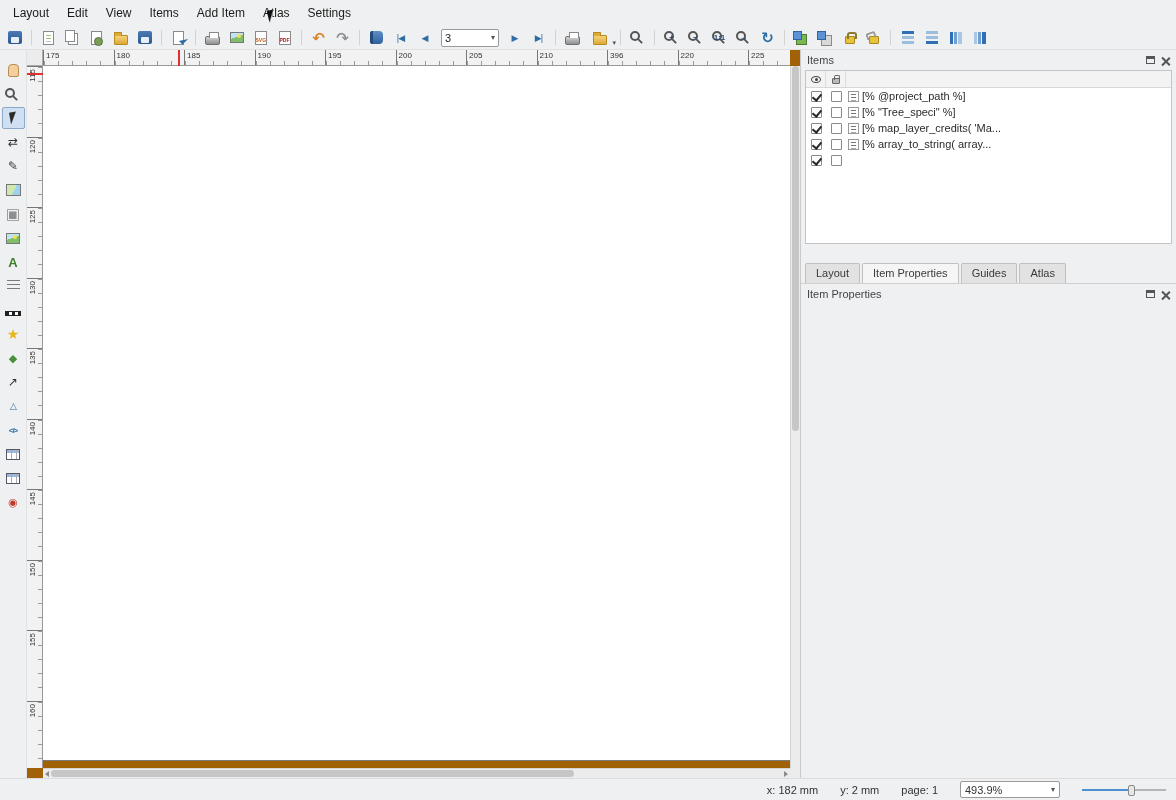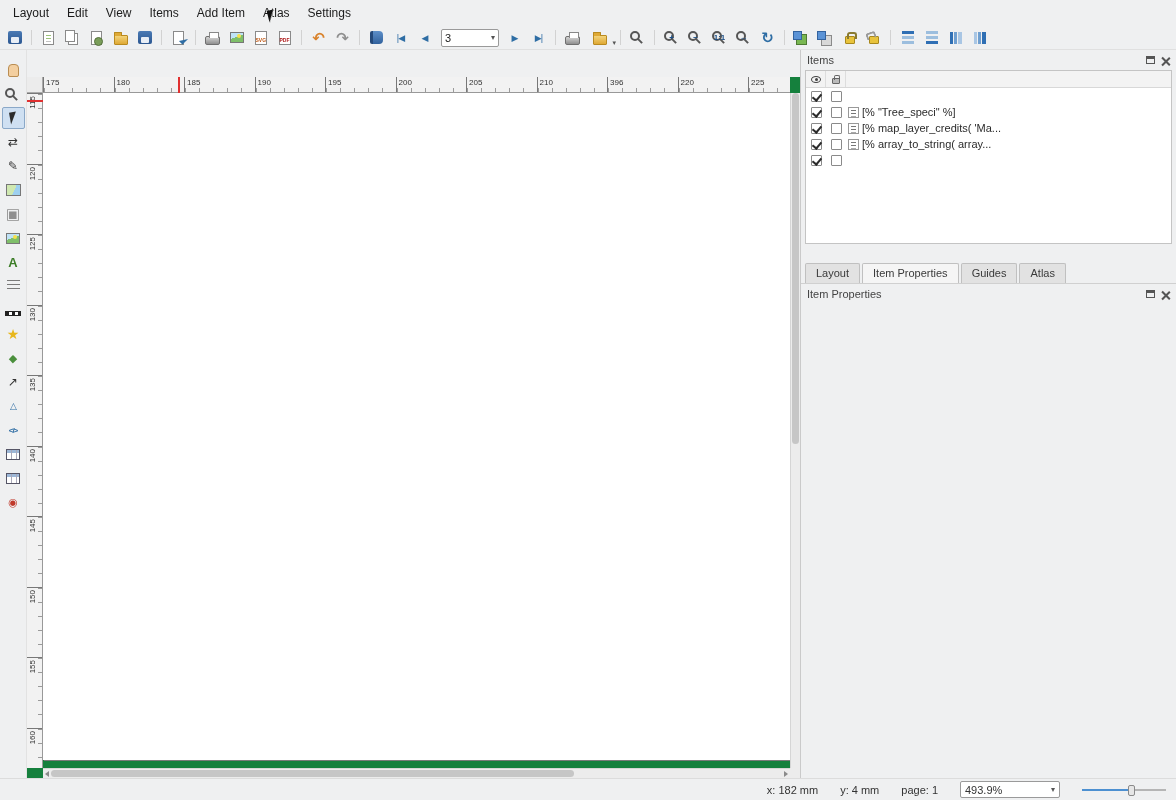--- a/index.html
+++ b/index.html
@@ -76,21 +76,21 @@
   .lt-btn { width:23px; height:22px; display:flex; align-items:center; justify-content:center; position:relative; margin-bottom:2px; border:1px solid transparent; border-radius:2px; }
   .lt-btn.selected { background:#cfe0f2; border:1px solid #8aa8c8; }
   .l-hand { width:11px; height:13px; background:#f3cfa0; border:1px solid #b98d52; border-radius:4px 4px 2px 2px; }
   .l-cursor { width:0; height:0; border-top:12px solid #2b2b2b; border-right:7px solid transparent; transform:rotate(-10deg); }
   .l-map { width:15px; height:12px; border:1px solid #777; background:linear-gradient(115deg,#cfe8b0 0 55%,#9ed0ef 55%); }
   .l-legend { width:13px; height:12px; background:repeating-linear-gradient(#7a7a7a 0 1.5px, transparent 1.5px 4px); }
   .l-scalebar { width:16px; height:5px; border:1px solid #222; background:repeating-linear-gradient(90deg,#222 0 3px,#fff 3px 6px); margin-top:6px; }
   .l-table { width:14px; height:11px; border:1px solid #556; background:linear-gradient(#9db8d8 0 3px, #fff 3px), #fff; position:relative; }
   .l-table::after { content:""; position:absolute; inset:0; background:repeating-linear-gradient(90deg, transparent 0 4px, #aab 4px 5px); }
   
-  .canvas-area { flex:1; position:relative; background:#15803d; overflow:hidden;margin-top:27px; }
+  .canvas-area { flex:1; position:relative; background:#a16207; overflow:hidden; }
   .ruler-corner { position:absolute; left:0; top:0; width:16px; height:16px; background:#ececec; border-right:1px solid #aaa; border-bottom:1px solid #aaa; z-index:3; }
   .ruler-top { position:absolute; left:16px; top:0; right:10px; height:16px; background:#f2f2f2; border-bottom:1px solid #999; display:flex; overflow:hidden; z-index:2; }
   .rc-h, .rt-spacer { height:100%; font-size:8px; color:#333; padding:1px 0 0 2px;
     background-image:repeating-linear-gradient(to right, #9a9a9a 0 1px, transparent 1px 14.1px);
     background-size:100% 4px; background-position:left bottom; background-repeat:no-repeat; }
   .rc-h { flex:0 0 70.5px; border-left:1px solid #777; }
   .ruler-left { position:absolute; left:0; top:16px; width:16px; bottom:10px; background:#f2f2f2; border-right:1px solid #999; overflow:hidden; z-index:2; }
   .rc-v { height:70.5px; border-top:1px solid #777; font-size:8px; color:#333; position:relative;
     background-image:repeating-linear-gradient(to bottom, #9a9a9a 0 1px, transparent 1px 14.1px);
     background-size:4px 100%; background-position:right top; background-repeat:no-repeat; }
@@ -520,20 +520,24 @@
           </div>
           <div>
 
           <div class="tree-row">
                 <span class="cell c1">
                   <span class="cb checked"></span>
                 </span>
                 <span class="cell c2">
                   <span class="cb"></span>
                 </span>
+                <span class="cell c3">
+                  <span class="row-icon it-label"></span>
+                  <span class="row-label">[% @project_path %]</span>
+                </span>
               </div>
               <div class="tree-row">
                 <span class="cell c1">
                   <span class="cb checked"></span>
                 </span>
                 <span class="cell c2">
                   <span class="cb"></span>
                 </span>
                 <span class="cell c3">
                   <span class="row-icon it-label"></span>
@@ -593,21 +597,21 @@
           </span>
         </div>
         <div class="props-content"></div>
       </div>
 
     </div>
   </div>
 
   <div class="statusbar">
     <span>x: 182 mm</span>
-    <span>y: 4 mm</span>
+    <span>y: 2 mm</span>
     <span>page: 1</span>
     <span class="zoom-combo">
       <span class="combo-text">493.9%</span>
       <span class="combo-arrow">▾</span>
     </span>
     <span class="slider">
       <span class="track"></span>
       <span class="fill"></span>
       <span class="handle"></span>
     </span>

